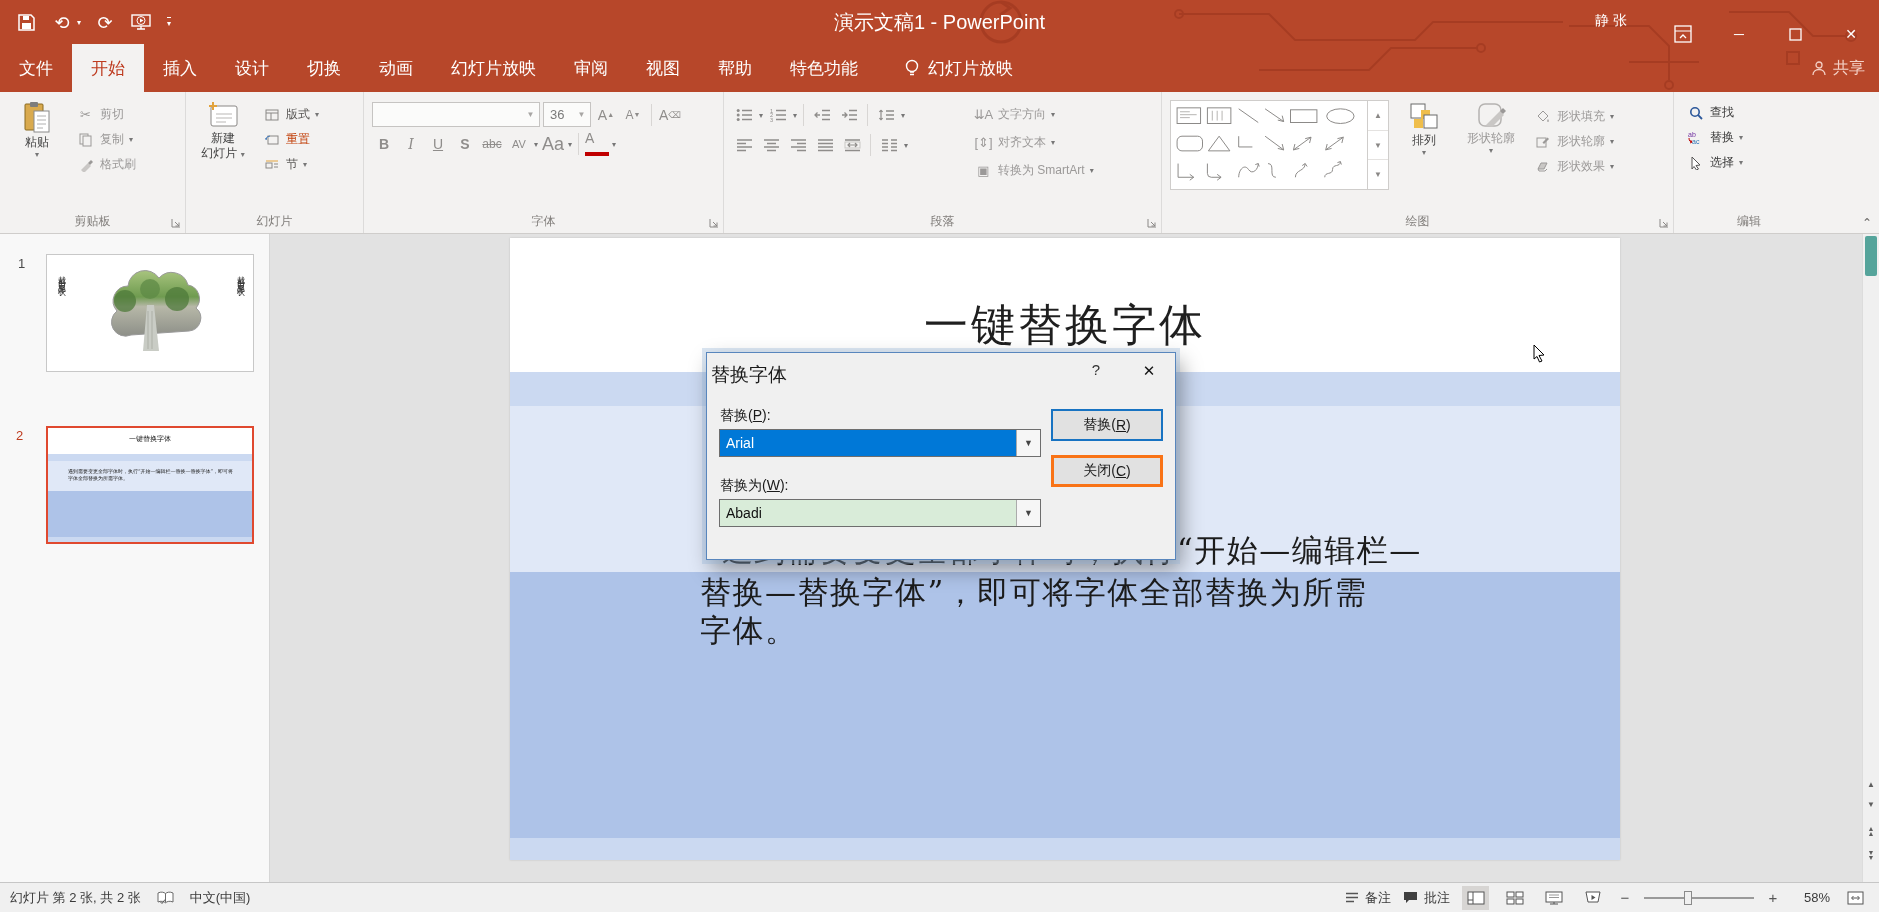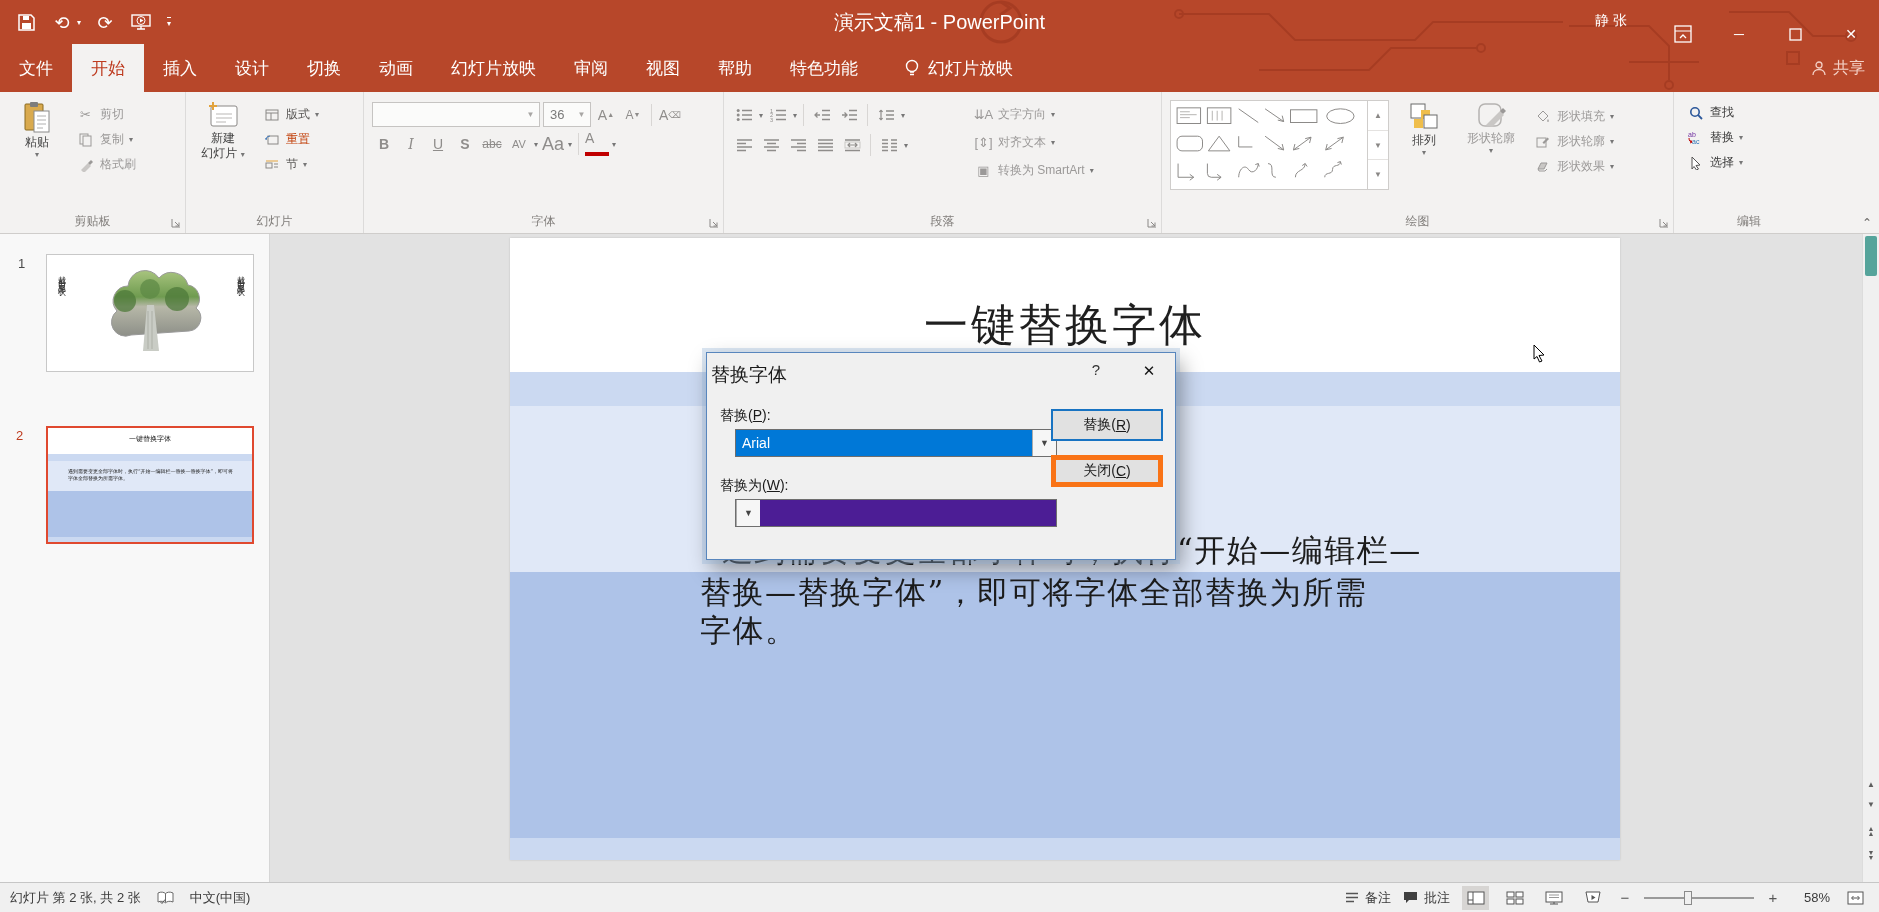--- a/index.html
+++ b/index.html
@@ -73,26 +73,26 @@
 .sl-text{position:absolute;font-family:"DejaVu Serif",serif;font-size:31px;letter-spacing:1.5px;color:#1c1c1c;white-space:nowrap}
 .l1{left:212px;top:292px}.l2{left:190px;top:334px}.l3{left:190px;top:372px}
 
 
 .dialog{position:absolute;left:436px;top:118px;width:470px;height:208px;background:#f0f0f0;border:1px solid #5886bd;box-shadow:0 0 0 4px rgba(150,180,215,.35),5px 9px 20px rgba(0,0,0,.38);z-index:20;font-size:14px;color:#1a1a1a}
 .dlg-title{position:absolute;left:4px;top:9px;font-size:19px}
 .dlg-help{position:absolute;right:68px;top:8px;width:22px;text-align:center;font-size:15px;color:#333}
 .dlg-close{position:absolute;right:12px;top:6px;width:28px;height:24px;display:flex;align-items:center;justify-content:center;font-size:15px;color:#111}
 .dlg-lab{position:absolute;left:13px;white-space:nowrap}
 .u{text-decoration:underline}
-.dcombo{position:absolute;left:28px;width:322px;height:28px;border:1px solid #6e6e6e;background:#4c1d95;display:flex}
+.dcombo{position:absolute;left:12px;width:322px;height:28px;border:1px solid #6e6e6e;background:#0f172a;display:flex}
 .dcombo .val{flex:1;display:flex;align-items:center;padding-left:6px;font-size:14px}
 .dcombo .drop{width:24px;display:flex;align-items:center;justify-content:center;font-size:9px;color:#444;border-left:1px solid #ababab;background:#f6f6f6}
 .val-sel{background:#0078D7;color:#fff}
 .val-green{background:#D9ECD9;color:#111}
-.dbtn{position:absolute;left:344px;width:112px;height:32px;background:#e1e1e1;border:5px solid #f97316;display:flex;align-items:center;justify-content:center;white-space:nowrap}
+.dbtn{position:absolute;left:344px;width:112px;height:32px;background:#e1e1e1;border:3px solid #f97316;display:flex;align-items:center;justify-content:center;white-space:nowrap}
 .dbtn.primary{border:2px solid #1873c2}
 
 .cursor{position:absolute;left:1262px;top:110px;z-index:30}
 
 .vscroll{position:absolute;right:0;top:0;width:17px;height:648px;background:#f0f0f0;border-left:1px solid #dcdcdc}
 .vthumb{position:absolute;left:2px;top:2px;width:12px;height:40px;background:#55a49b;border-radius:2px}
 .sarr{position:absolute;left:0;width:16px;text-align:center;font-size:8px;color:#5e5e5e}
 .dbl{font-size:7px;line-height:5px}
 
 
@@ -655,20 +655,21 @@
         <span class="dlg-close">✕</span>
 
         <div class="dlg-lab" style="top:54px"><span>替换(</span><span class="u">P</span><span>):</span></div>
         <div class="dcombo" style="top:76px">
           <span class="val val-sel">Arial</span>
           <span class="drop">▼</span>
         </div>
 
         <div class="dlg-lab" style="top:124px"><span>替换为(</span><span class="u">W</span><span>):</span></div>
         <div class="dcombo" style="top:146px">
+          <span class="val val-green">Abadi</span>
           <span class="drop">▼</span>
         </div>
 
         <div class="dbtn primary" style="top:56px">
             <span>替换(</span>
             <span class="u">R</span>
             <span>)</span>
           </div>
         <div class="dbtn" style="top:102px">
             <span>关闭(</span>

